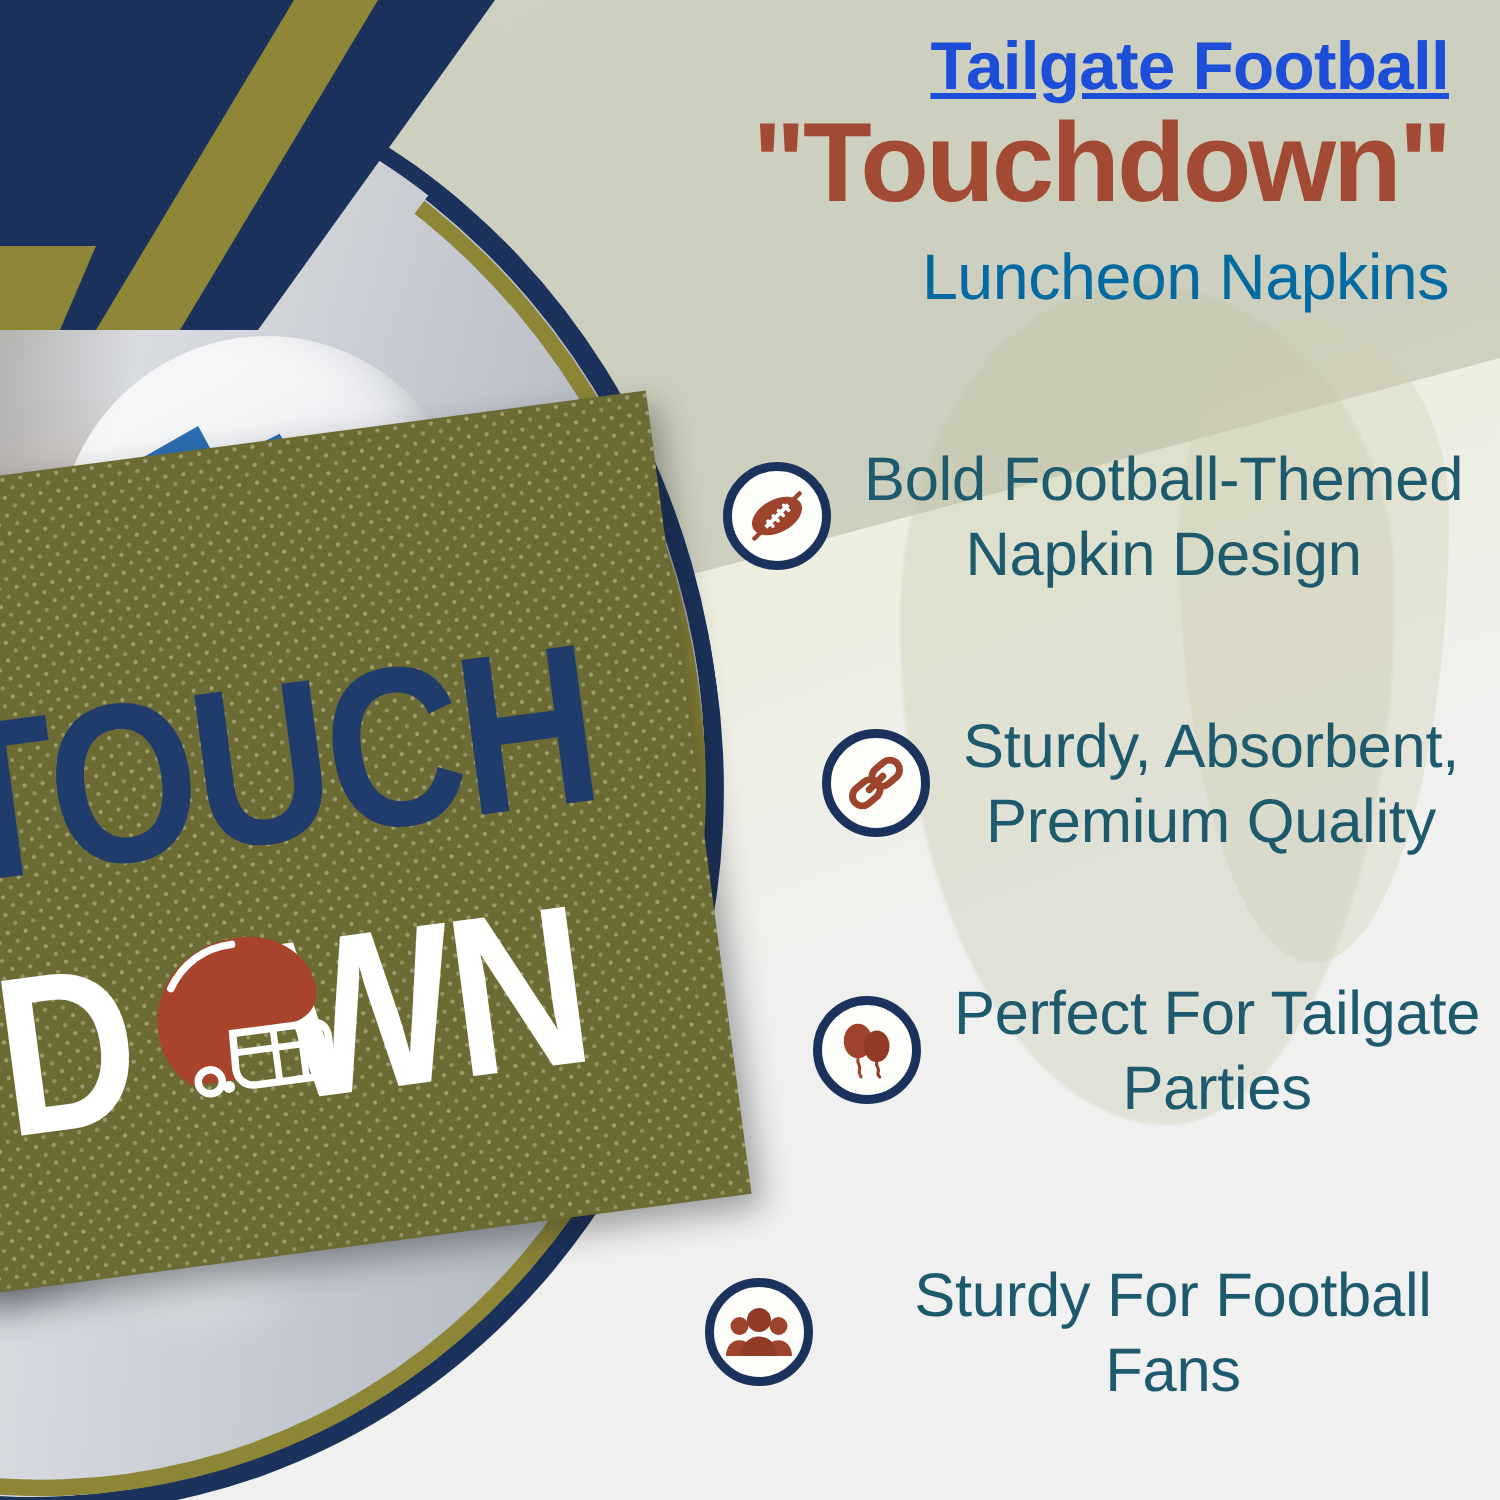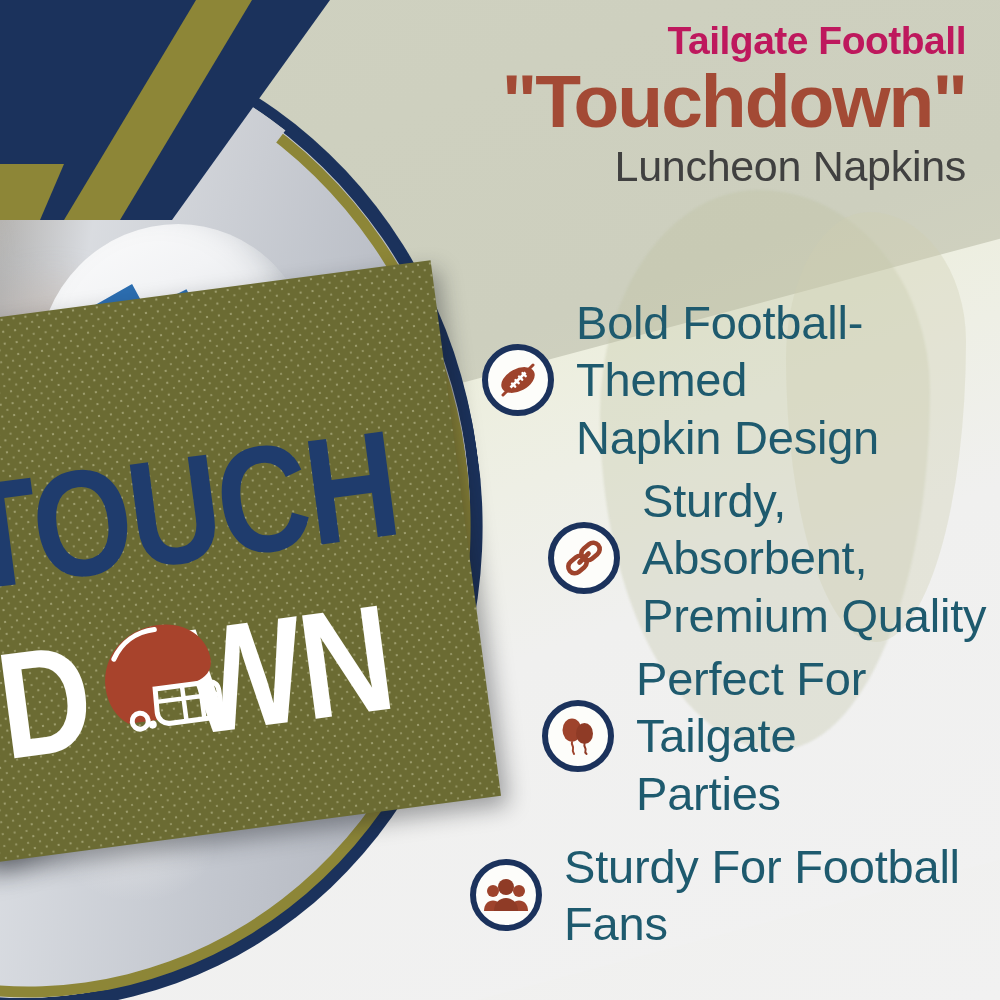--- a/index.html
+++ b/index.html
@@ -237,41 +237,42 @@
   }
 
   
   .heading {
     position: absolute;
     right: 34px; top: 20px;
     width: 620px;
     text-align: right;
   }
   .h-line1 {
-    font-size: 39px;
+    font-size: 45px;
     font-weight: 700;
-    color: #be185d;
+    color: #1d4ed8;
     letter-spacing: -0.5px;
     line-height: 1.08;
+    text-decoration: underline;
   }
   .h-line2 {
     font-size: 75px;
     font-weight: 700;
     color: #a34a35;
     letter-spacing: -2px;
     line-height: 1.0;
     margin-top: 2px;
   }
   .h-line3 {
     font-size: 43px;
     font-weight: 400;
-    color: #404040;
+    color: #0369a1;
     letter-spacing: -0.3px;
     line-height: 1.1;
-    margin-top: 4px;
+    margin-top: 16px;
   }
 
   
   .feature {
     position: absolute;
     display: flex;
     align-items: center;
     gap: 22px;
   }
   .badge {
@@ -280,26 +281,27 @@
     border-radius: 50%;
     background: #fdfdfa;
     border: 6px solid #1b325c;
     box-sizing: border-box;
     display: flex;
     align-items: center;
     justify-content: center;
   }
   .badge svg { display: block; }
   .feat-text {
-    font-size: 47px;
+    font-size: 41px;
     line-height: 1.22;
     color: #1e5a6e;
     font-weight: 400;
     letter-spacing: -0.2px;
     white-space: pre-line;
+    text-align: center;
   }
   #feature-0 { left: 482px; top: 294px; }
   #feature-1 { left: 548px; top: 472px; }
   #feature-2 { left: 542px; top: 650px; }
   #feature-3 { left: 470px; top: 838px; }
 </style>
 </head>
 <body>
 
 <div id="stage">

